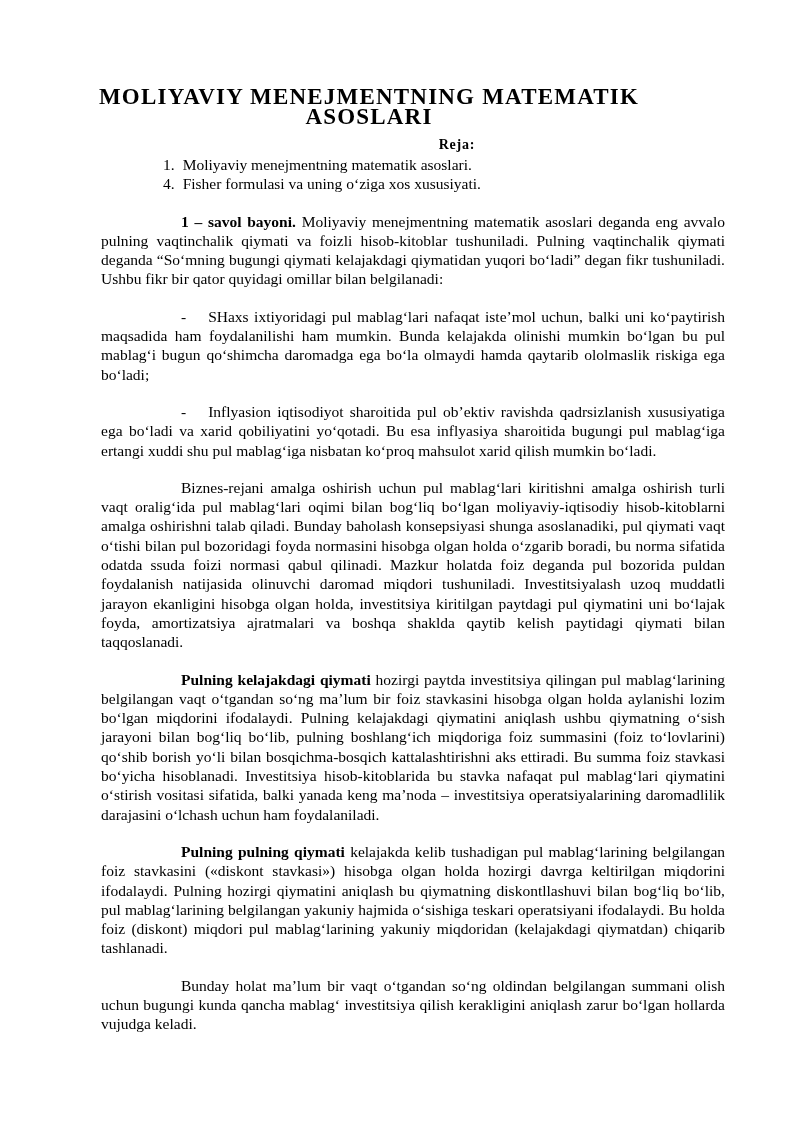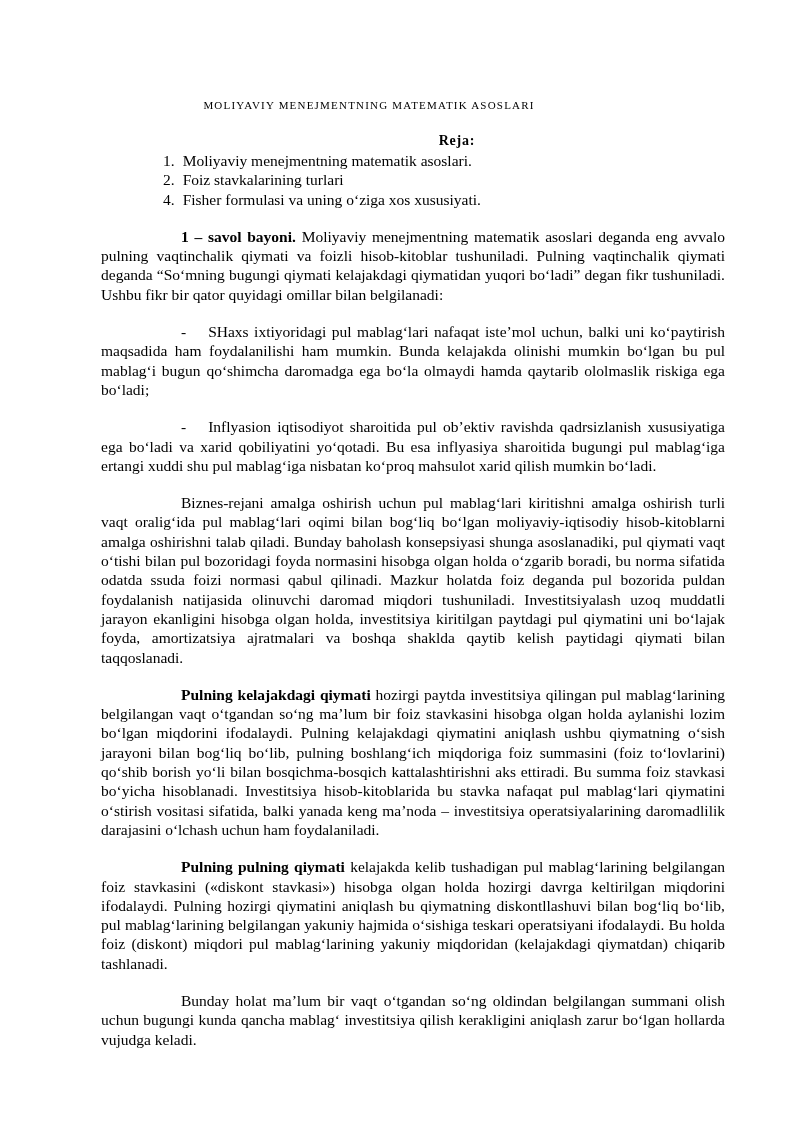--- a/index.html
+++ b/index.html
@@ -16,25 +16,25 @@
   }
   .page {
     position: absolute;
     top: 79px;
     left: 83px;
     width: 660px;
     font-size: 15.5px;
     line-height: 19.3px;
   }
   .doc-title {
-    margin: 16px;
+    margin: 8px;
     padding-right: 88px;
     text-align: center;
-    font-weight: normal;
-    font-size: 11px;
+    font-weight: bold;
+    font-size: 23px;
     line-height: 20px;
     letter-spacing: 1.2px;
   }
   .plan-heading {
     margin: 0;
     padding-left: 88px;
     text-align: center;
     font-weight: bold;
     font-size: 14px;
     line-height: 20px;
@@ -71,21 +71,20 @@
 </style>
 </head>
 <body>
 
 <div class="page">
 
   <h1 class="doc-title">MOLIYAVIY MENEJMENTNING MATEMATIK ASOSLARI</h1>
   <h2 class="plan-heading">Reja:</h2>
 
   <p class="plan-item"><span class="num">1.</span><span>Moliyaviy menejmentning matematik asoslari.</span></p>
-  <p class="plan-item"><span class="num">2.</span><span>Foiz stavkalarining turlari</span></p>
   <p class="plan-item"><span class="num">4.</span><span>Fisher formulasi va uning o‘ziga xos xususiyati.</span></p>
 
 
   <p class="para"><span class="lead">1 – savol bayoni.</span>
 <span>Moliyaviy menejmentning matematik asoslari deganda eng avvalo pulning vaqtinchalik qiymati va foizli hisob-kitoblar tushuniladi. Pulning vaqtinchalik qiymati deganda “So‘mning bugungi qiymati kelajakdagi qiymatidan yuqori bo‘ladi” degan fikr tushuniladi. Ushbu fikr bir qator quyidagi omillar bilan belgilanadi:</span></p>
 
   <p class="para"><span class="dash">-</span><span>SHaxs ixtiyoridagi pul mablag‘lari nafaqat iste’mol uchun, balki uni ko‘paytirish maqsadida ham foydalanilishi ham mumkin. Bunda kelajakda olinishi mumkin bo‘lgan bu pul mablag‘i bugun qo‘shimcha daromadga ega bo‘la olmaydi hamda qaytarib ololmaslik riskiga ega bo‘ladi;</span></p>
 
   <p class="para"><span class="dash">-</span><span>Inflyasion iqtisodiyot sharoitida pul ob’ektiv ravishda qadrsizlanish xususiyatiga ega bo‘ladi va xarid qobiliyatini yo‘qotadi. Bu esa inflyasiya sharoitida bugungi pul mablag‘iga ertangi xuddi shu pul mablag‘iga nisbatan ko‘proq mahsulot xarid qilish mumkin bo‘ladi.</span></p>
 

